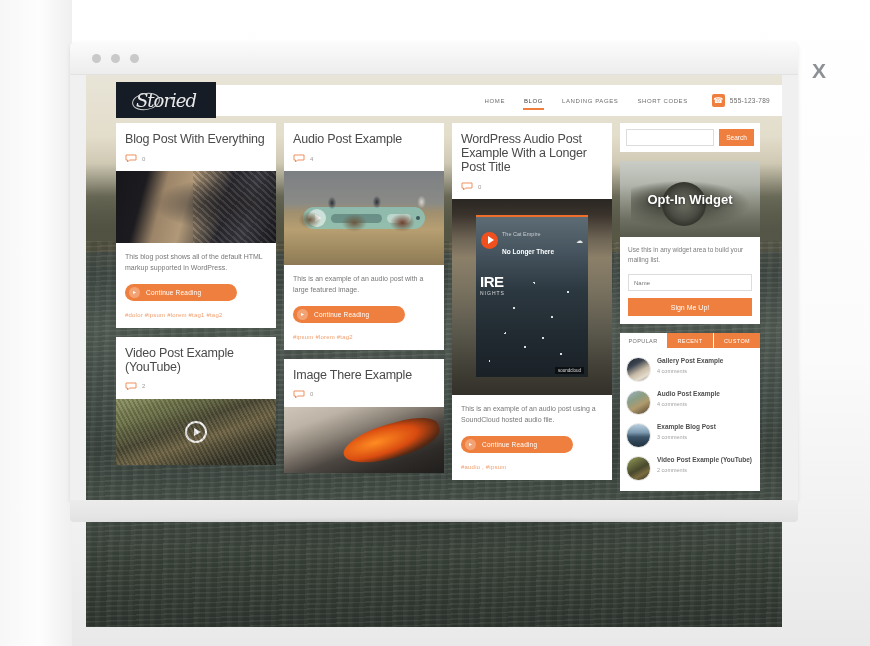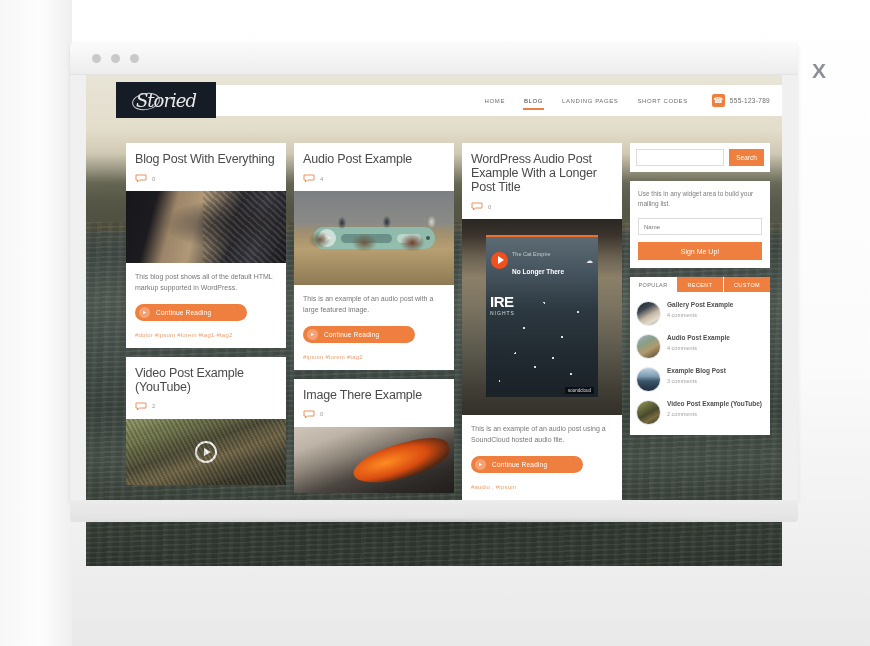--- a/index.html
+++ b/index.html
@@ -73,21 +73,21 @@
     font-weight: bold;
     color: #8d9196;
     font-family: "Liberation Sans", sans-serif;
     cursor: pointer;
   }
 
   
   .viewport {
     position: absolute;
     left: 16px; top: 33px;
-    width: 696px; height: 491px;
+    width: 696px; height: 552px;
     overflow: hidden;
     background: #fef9c3;
   }
   
   .bg-photo {
     position: absolute;
     inset: 0;
     background:
       linear-gradient(180deg,
         #e8e4d7 0%,
@@ -188,25 +188,24 @@
     background: #ef7f3e;
     border-radius: 2px;
     display: flex; align-items: center; justify-content: center;
     color: #fff; font-size: 8px; line-height: 1;
   }
   .phone-num { font-size: 6.5px; color: #6a6a6a; letter-spacing: 0.3px; }
 
   
   .content {
     position: absolute;
-    left: 40px; top: 48px;
+    left: 30px; top: 48px;
     width: 666px;
     display: flex;
     gap: 8px;
-    margin-top: 20px;
   }
   .col { display: flex; flex-direction: column; gap: 9px; }
   .col-a { width: 160px; }
   .col-b { width: 160px; }
   .col-c { width: 160px; }
   .col-d { width: 140px; }
 
   .card { background: #ffffff; }
   .card-head { padding: 9px 9px 5px 9px; }
   .card-title {
@@ -698,20 +697,23 @@
       </div>
 
       <div class="col col-d">
 
         <div class="widget search-widget">
           <input class="search-input" type="text" placeholder="" style="">
           <button class="search-btn">Search</button>
         </div>
 
         <div class="widget">
+          <div class="optin-photo">
+            <span class="optin-title">Opt-In Widget</span>
+          </div>
           <div class="optin-body">
             <div class="optin-text">Use this in any widget area to build your mailing list.</div>
             <input class="optin-input" type="text" placeholder="Name" style="">
             <button class="optin-btn">Sign Me Up!</button>
           </div>
         </div>
 
         <div class="widget tabs-widget">
           <div class="tabs-row">
             <div class="tab active">POPULAR</div>

